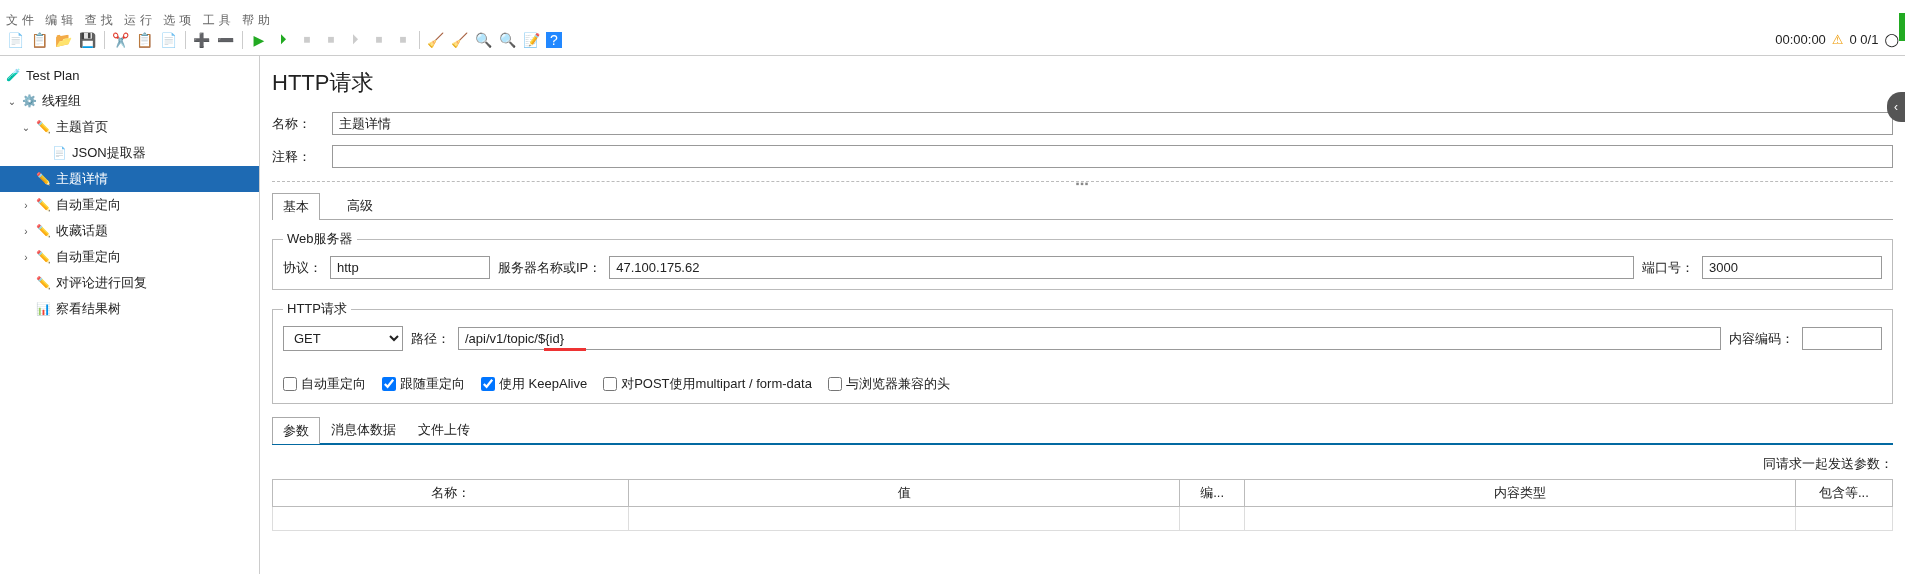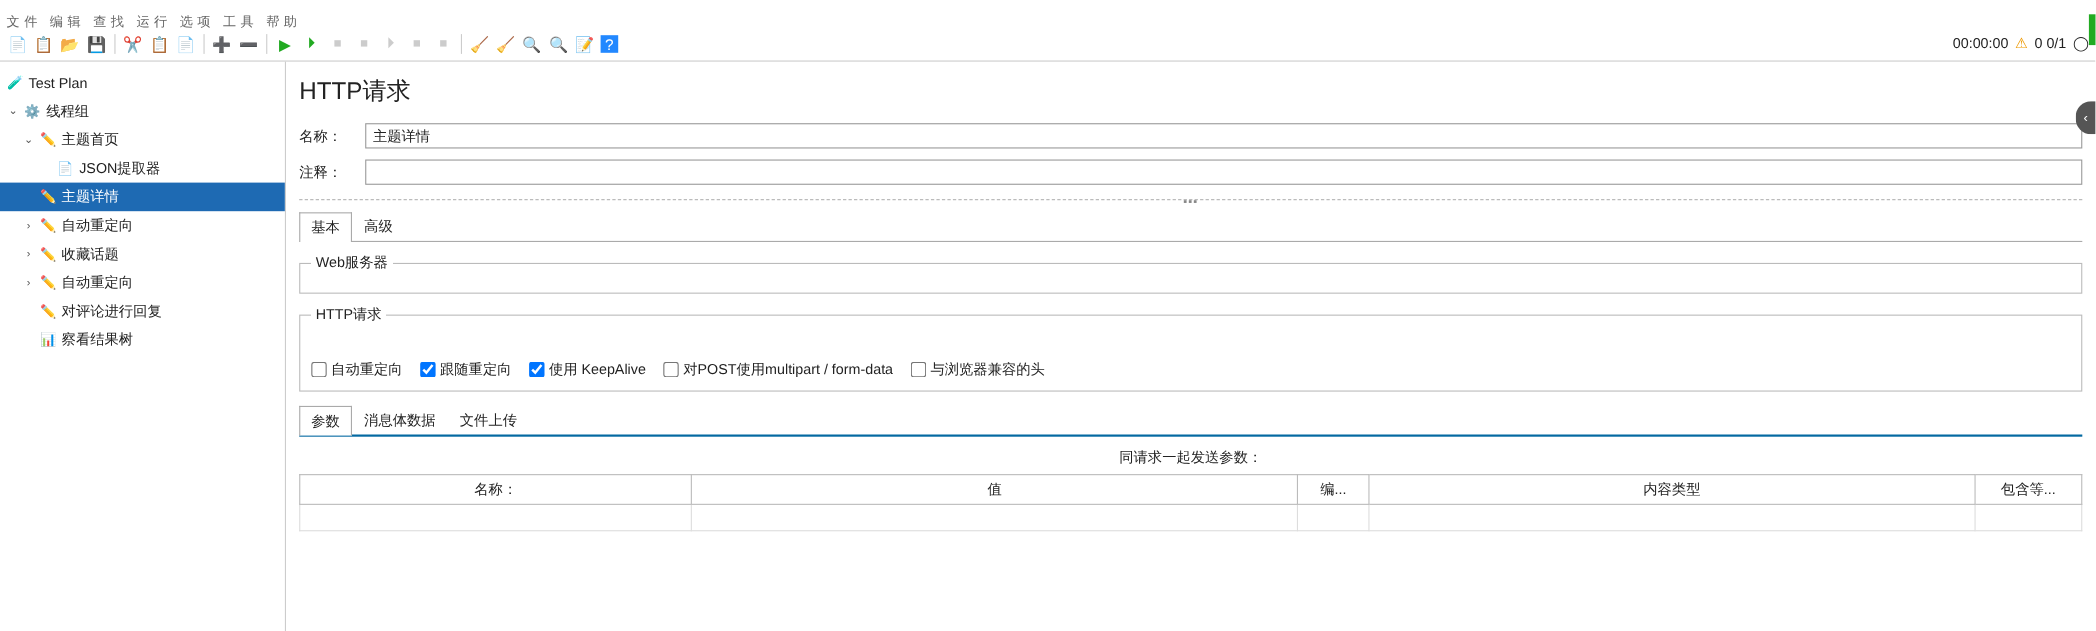--- a/index.html
+++ b/index.html
@@ -20,35 +20,35 @@
 .ind1{padding-left:6px}.ind2{padding-left:20px}.ind3{padding-left:36px}.ind4{padding-left:52px}
 .content{flex:1;overflow:auto;padding:8px 12px}
 h2{font-size:22px;font-weight:normal;margin:4px 0 14px}
 .form-row{display:flex;align-items:center;margin-bottom:10px;gap:8px}
 .lbl{width:52px;text-align:left}
 input[type=text],select{border:1px solid #999;padding:3px 6px;font-size:13px;background:#fff}
 .full{flex:1}
 .divider{height:8px;position:relative;margin:2px 0 6px}
 .divider::before{content:'';position:absolute;left:0;right:0;top:3px;border-top:1px dashed #bbb}
 .grip{position:absolute;left:50%;top:0;transform:translateX(-50%);color:#888;font-size:10px;letter-spacing:1px}
-.tabs{display:flex;gap:0;border-bottom:1px solid #aaa;margin-bottom:10px}
+.tabs{display:flex;gap:16px;border-bottom:1px solid #aaa;margin-bottom:10px}
 .tab{padding:4px 10px;border:1px solid transparent;border-bottom:none;cursor:pointer;font-size:13px}
 .tab.active{border-color:#aaa;background:#fff;position:relative;top:1px}
 fieldset{border:1px solid #bbb;padding:8px 10px 10px;margin-bottom:10px}
 legend{padding:0 4px;font-size:13px}
 .srvrow{display:flex;align-items:center;gap:8px}
 .srvrow .lbl2{white-space:nowrap}
 .method-sel{width:120px}
 .path-input{flex:1;border:2px solid #2b7de1;padding:3px 6px}
 .chkrow{display:flex;gap:16px;align-items:center;margin-top:24px;flex-wrap:wrap}
 .chkrow label{display:flex;align-items:center;gap:4px;font-size:12px}
 input[type=checkbox]{width:14px;height:14px}
 .param-tabs{display:flex;gap:0;margin-top:12px}
 .param-tabs .tab{font-size:13px}
-.param-head{text-align:center;margin:10px 0 6px;font-size:13px}
+.param-head{text-align:right;margin:10px 0 6px;font-size:13px}
 table.params{width:100%;border-collapse:collapse}
 table.params th{border:1px solid #bbb;padding:4px;font-weight:normal;font-size:13px;background:#fff}
 table.params td{border:1px solid #ddd;height:24px}
 .side-handle{position:fixed;right:0;top:92px;width:18px;height:30px;background:#555;border-radius:14px 0 0 14px;display:flex;align-items:center;justify-content:center;color:#fff;font-size:12px}
 .green-bar{position:fixed;right:0;top:13px;width:6px;height:28px;background:#2a2}
 </style>
 </head>
 <body>
 
 <div class="menubar">文件  编辑  查找  运行  选项  工具  帮助</div>
@@ -155,24 +155,42 @@
         <span class="grip">▪▪▪</span>
       </div>
 
     <div class="tabs">
       <div class="tab active">基本</div>
       <div class="tab">高级</div>
     </div>
 
     <fieldset>
       <legend>Web服务器</legend>
+      <div class="srvrow">
+        <span class="lbl2">协议：</span>
+        <input type="text" style="width: 160px;" value="http">
+        <span class="lbl2">服务器名称或IP：</span>
+        <input type="text" class="full" value="47.100.175.62" style="">
+        <span class="lbl2">端口号：</span>
+        <input type="text" style="width: 180px;" value="3000">
+      </div>
     </fieldset>
 
     <fieldset>
       <legend>HTTP请求</legend>
+      <div class="srvrow">
+        <select class="method-sel"><option>GET</option></select>
+        <span class="lbl2">路径：</span>
+        <span style="position:relative;flex:1;display:flex">
+          <input type="text" class="path-input" value="/api/v1/topic/${id}" style="">
+          <span style="position:absolute;left:86px;bottom:-1px;width:42px;height:3px;background:#e33"></span>
+        </span>
+        <span class="lbl2">内容编码：</span>
+        <input type="text" style="width: 80px;" value="">
+      </div>
       <div class="chkrow">
         <label>
             <input type="checkbox" style=""> 
             <span>自动重定向</span>
           </label>
         <label>
             <input type="checkbox" checked="" style=""> 
             <span>跟随重定向</span>
           </label>
         <label>

